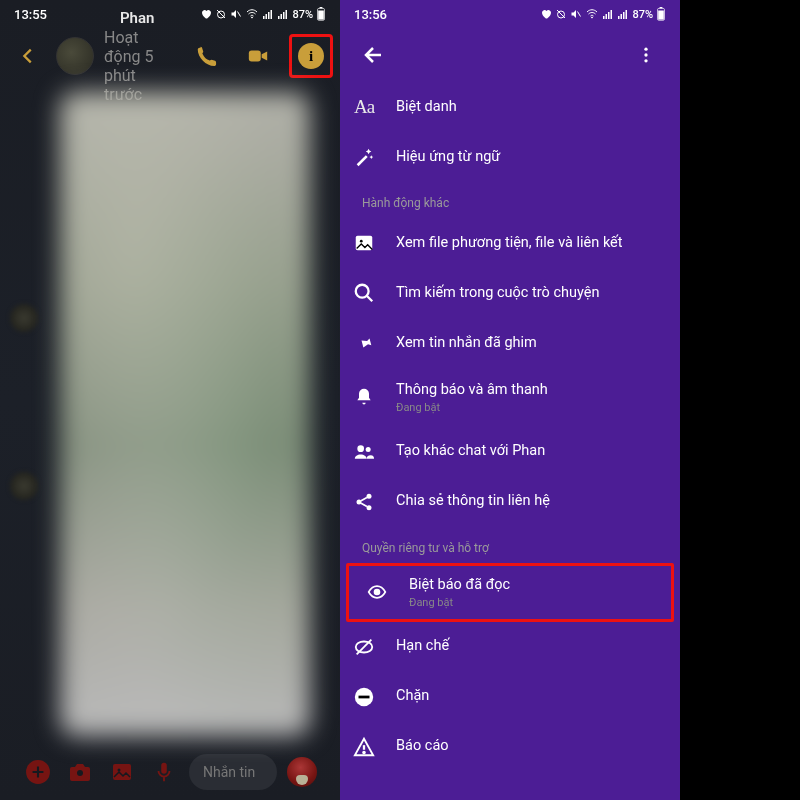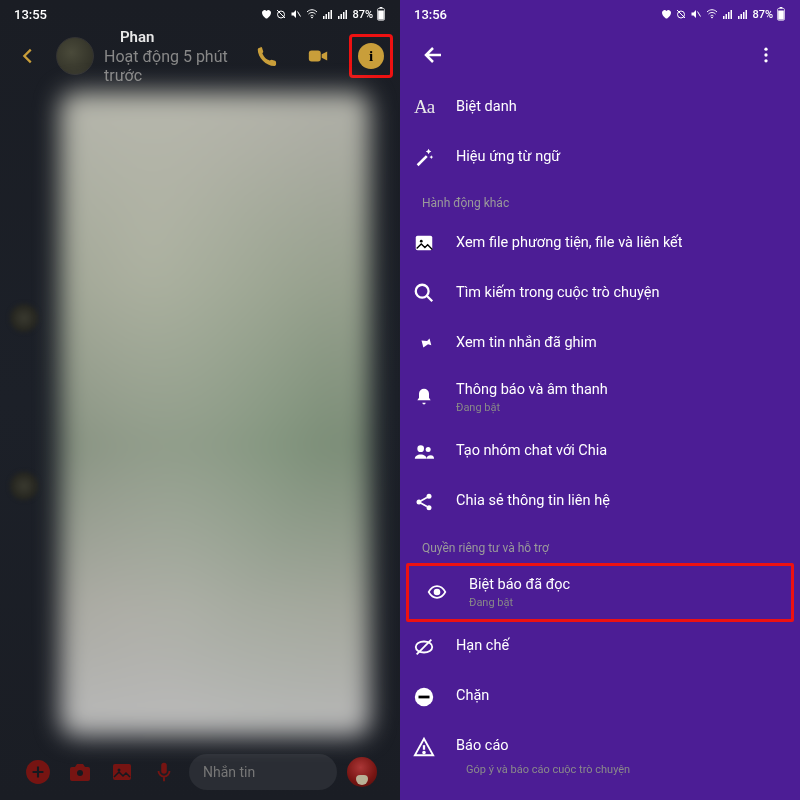--- a/index.html
+++ b/index.html
@@ -5,21 +5,21 @@
   * { box-sizing: border-box; margin: 0; padding: 0; }
   body {
     width: 800px;
     height: 800px;
     display: flex;
     font-family: -apple-system, Roboto, Arial, sans-serif;
     background: #000;
     overflow: hidden;
   }
   .phone {
-    width: 400px;
+    width: 340px;
     height: 800px;
     display: flex;
     flex-direction: column;
     color: #fff;
     position: relative;
   }
   .phone-left {
     background: linear-gradient(180deg, #1a1d24 0%, #1c2028 50%, #1a1d24 100%);
   }
   .phone-right {
@@ -425,21 +425,21 @@
 
     <div class="row">
       <div class="row-icon">
         <svg width="24" height="20" viewBox="0 0 24 24" fill="#fff">
             <circle cx="8" cy="8" r="4"></circle>
             <circle cx="17" cy="9" r="3"></circle>
             <path d="M1 20c0-3 3-5 7-5s7 2 7 5"></path>
             <path d="M15 20c0-2 2-4 5-4s4 2 4 4"></path>
           </svg>
       </div>
-      <div class="row-text">Tạo nhóm chat với Chia</div>
+      <div class="row-text">Tạo khác chat với Phan</div>
     </div>
 
     <div class="row">
       <div class="row-icon">
         <svg width="20" height="22" viewBox="0 0 24 24" fill="#fff">
             <circle cx="18" cy="5" r="3"></circle>
             <circle cx="6" cy="12" r="3"></circle>
             <circle cx="18" cy="19" r="3"></circle>
             <path d="M8.5 10.5l7-4M8.5 13.5l7 4" stroke="#fff" stroke-width="2"></path>
           </svg>
@@ -485,16 +485,15 @@
     <div class="row" style="padding-bottom:2px">
       <div class="row-icon">
         <svg width="22" height="22" viewBox="0 0 24 24" fill="none" stroke="#fff" stroke-width="2">
             <path d="M12 3l10 18H2L12 3z"></path>
             <path d="M12 10v5" stroke-width="2.5"></path>
             <circle cx="12" cy="18" r="1" fill="#fff"></circle>
           </svg>
       </div>
       <div class="row-text">Báo cáo</div>
     </div>
-    <div class="footer-note" style="padding-left:66px">Góp ý và báo cáo cuộc trò chuyện</div>
 
   </div>
 </div>
 
 </body></html>

